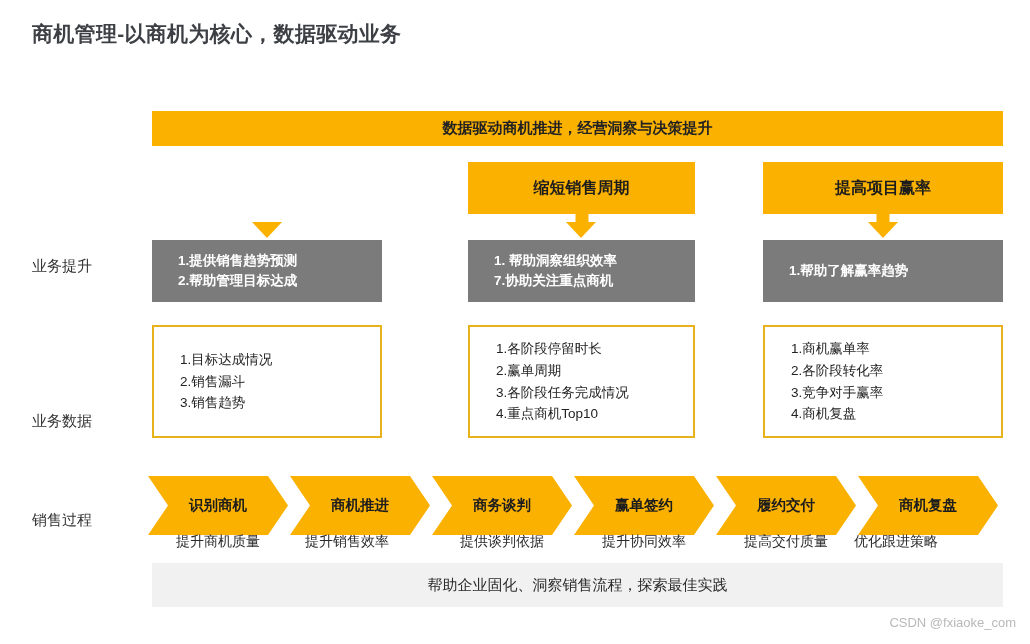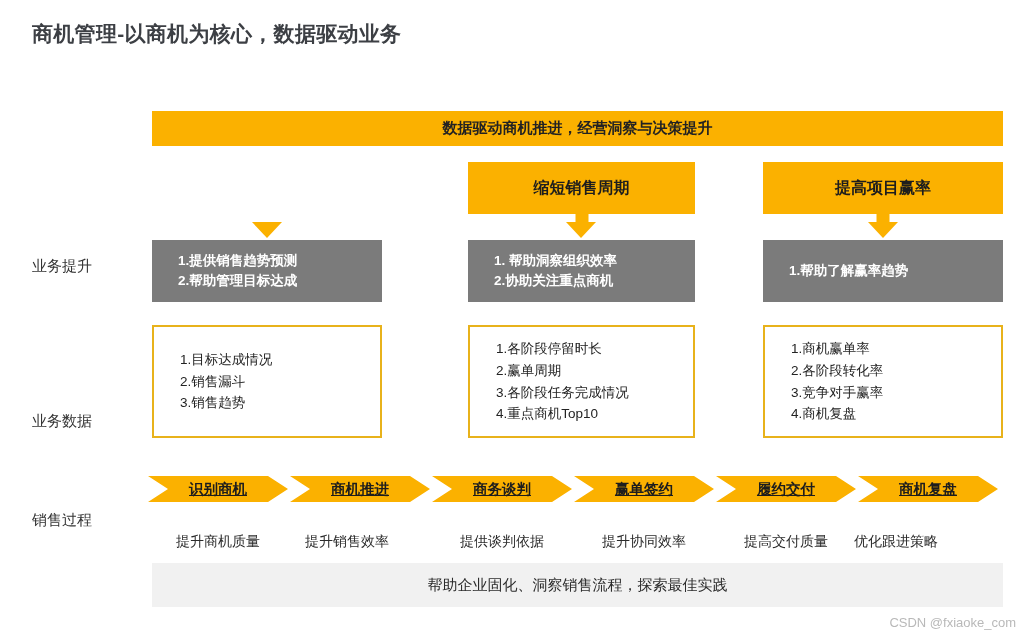--- a/index.html
+++ b/index.html
@@ -66,25 +66,25 @@
   .databox span { white-space: nowrap; }
 
   
   .rowlabel {
     position: absolute; left: 32px;
     font-size: 15px; color: #333; white-space: nowrap;
   }
 
   
   .chev {
-    position: absolute; top: 476px; height: 26px;
+    position: absolute; top: 476px; height: 59px;
     background: #FBB100;
     clip-path: polygon(0 0, calc(100% - 20px) 0, 100% 50%, calc(100% - 20px) 100%, 0 100%, 20px 50%);
     display: flex; align-items: center; justify-content: center;
-    color: #1d1d1d; font-size: 14.5px; font-weight: 700; white-space: nowrap; text-decoration: underline;
+    color: #1d1d1d; font-size: 14.5px; font-weight: 700; white-space: nowrap;
   }
   .chev.first {
     clip-path: polygon(0 0, calc(100% - 20px) 0, 100% 50%, calc(100% - 20px) 100%, 0 100%, 20px 50%);
   }
   .chevcap {
     position: absolute; top: 531px; height: 22px;
     display: flex; align-items: center; justify-content: center;
     font-size: 14px; color: #2b2b2b; white-space: nowrap;
   }
 
@@ -127,21 +127,21 @@
     <span>3.销售趋势</span>
   </div>
 
   <div class="pillar" style="left:468px; width:227px;">
     <span>缩短销售周期</span>
     <span class="tab"></span>
   </div>
   <div class="down-arrow" style="left:566px;"></div>
   <div class="graybox" style="left:468px; width:227px;">
     <span>1. 帮助洞察组织效率</span>
-    <span>2.协助关注重点商机</span>
+    <span>7.协助关注重点商机</span>
   </div>
   <div class="databox" style="left:468px; width:227px;">
     <span>1.各阶段停留时长</span>
     <span>2.赢单周期</span>
     <span>3.各阶段任务完成情况</span>
     <span>4.重点商机Top10</span>
   </div>
 
   <div class="pillar" style="left:763px; width:240px;">
     <span>提高项目赢率</span>

